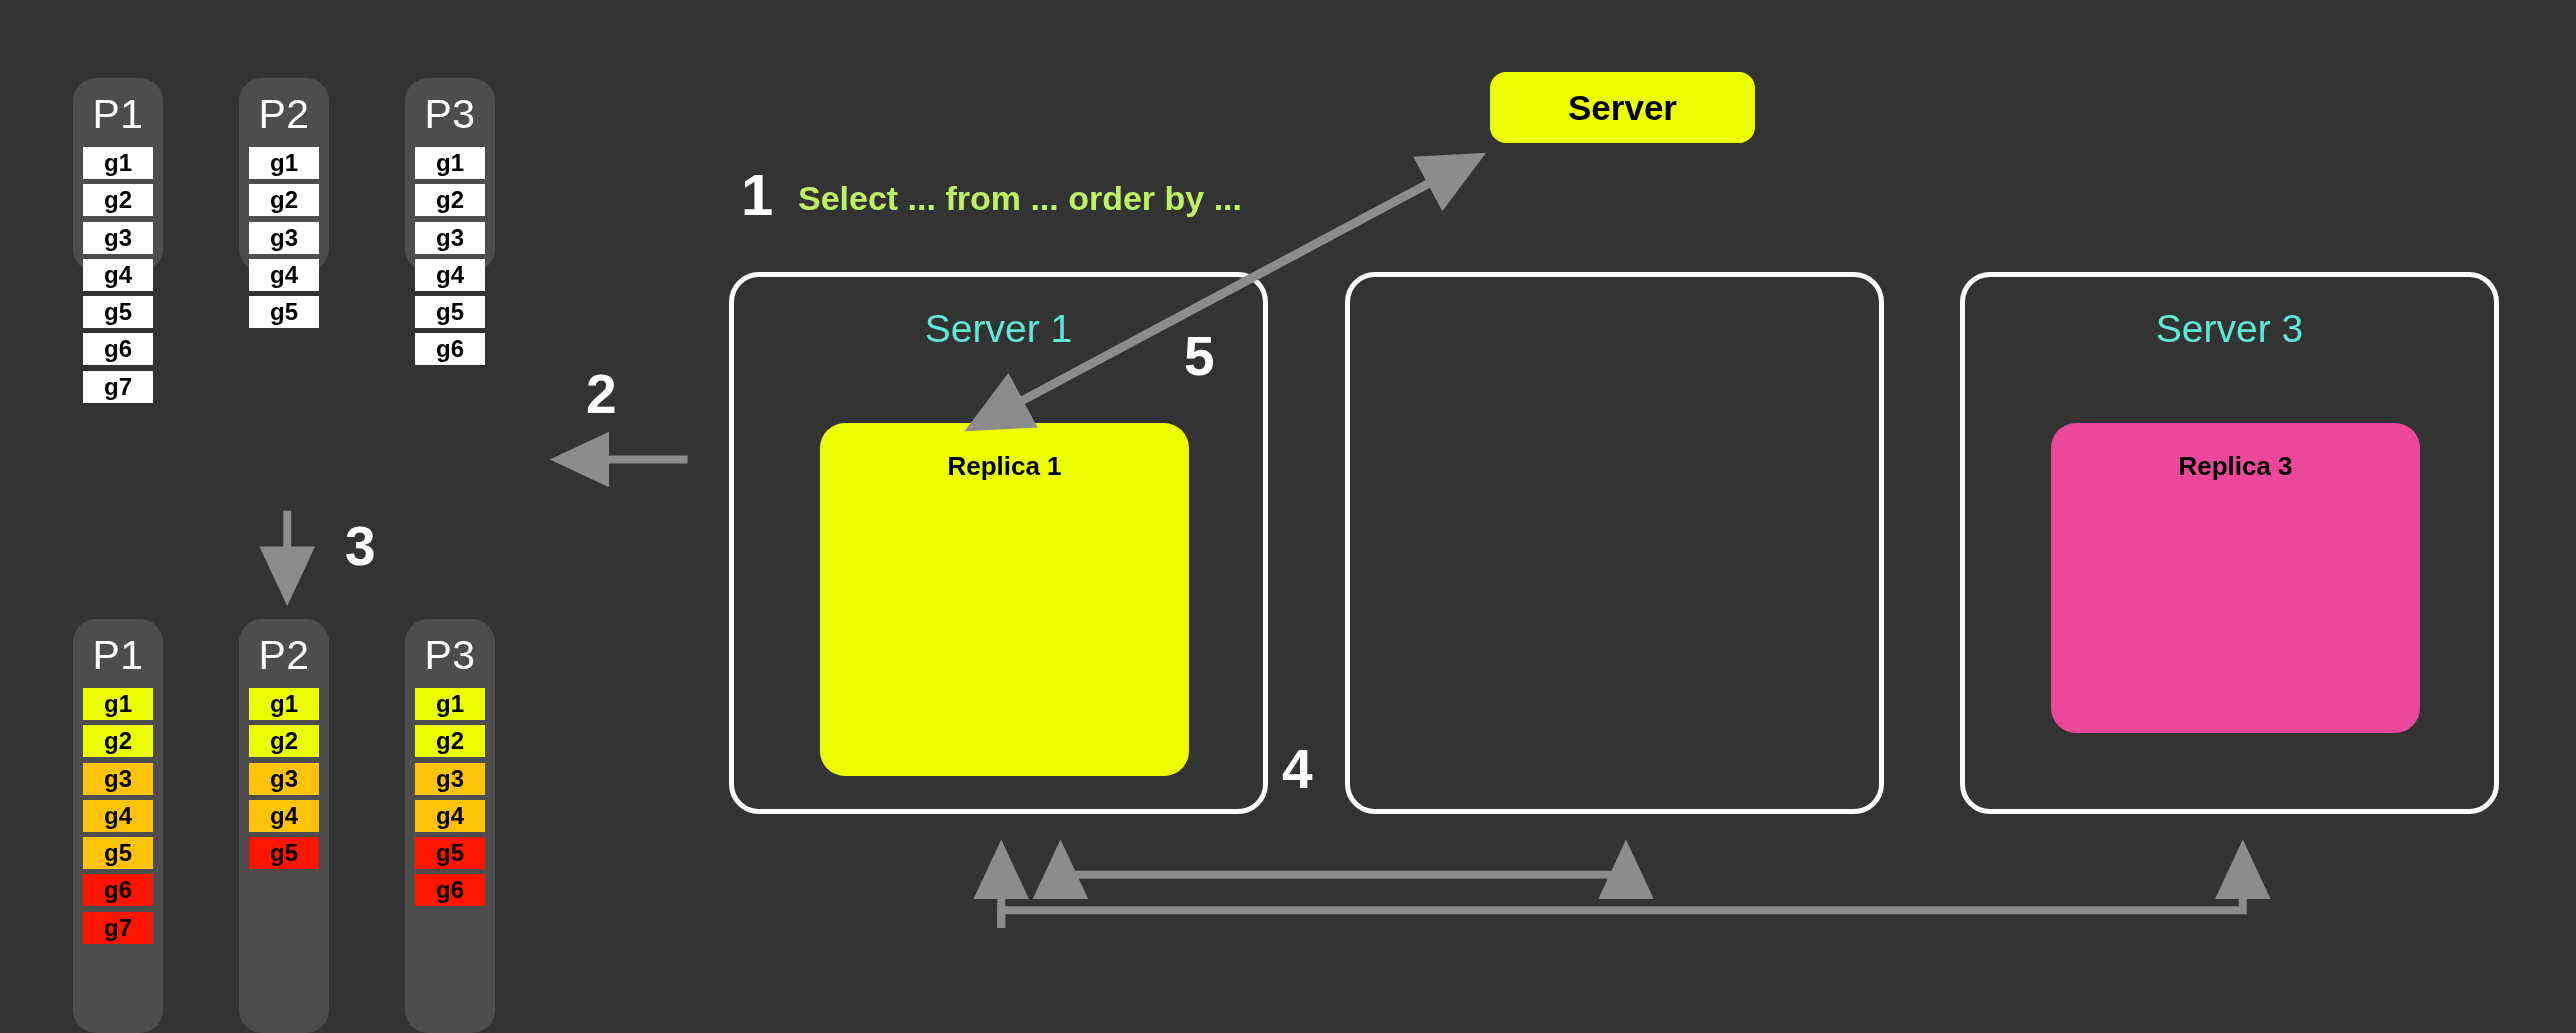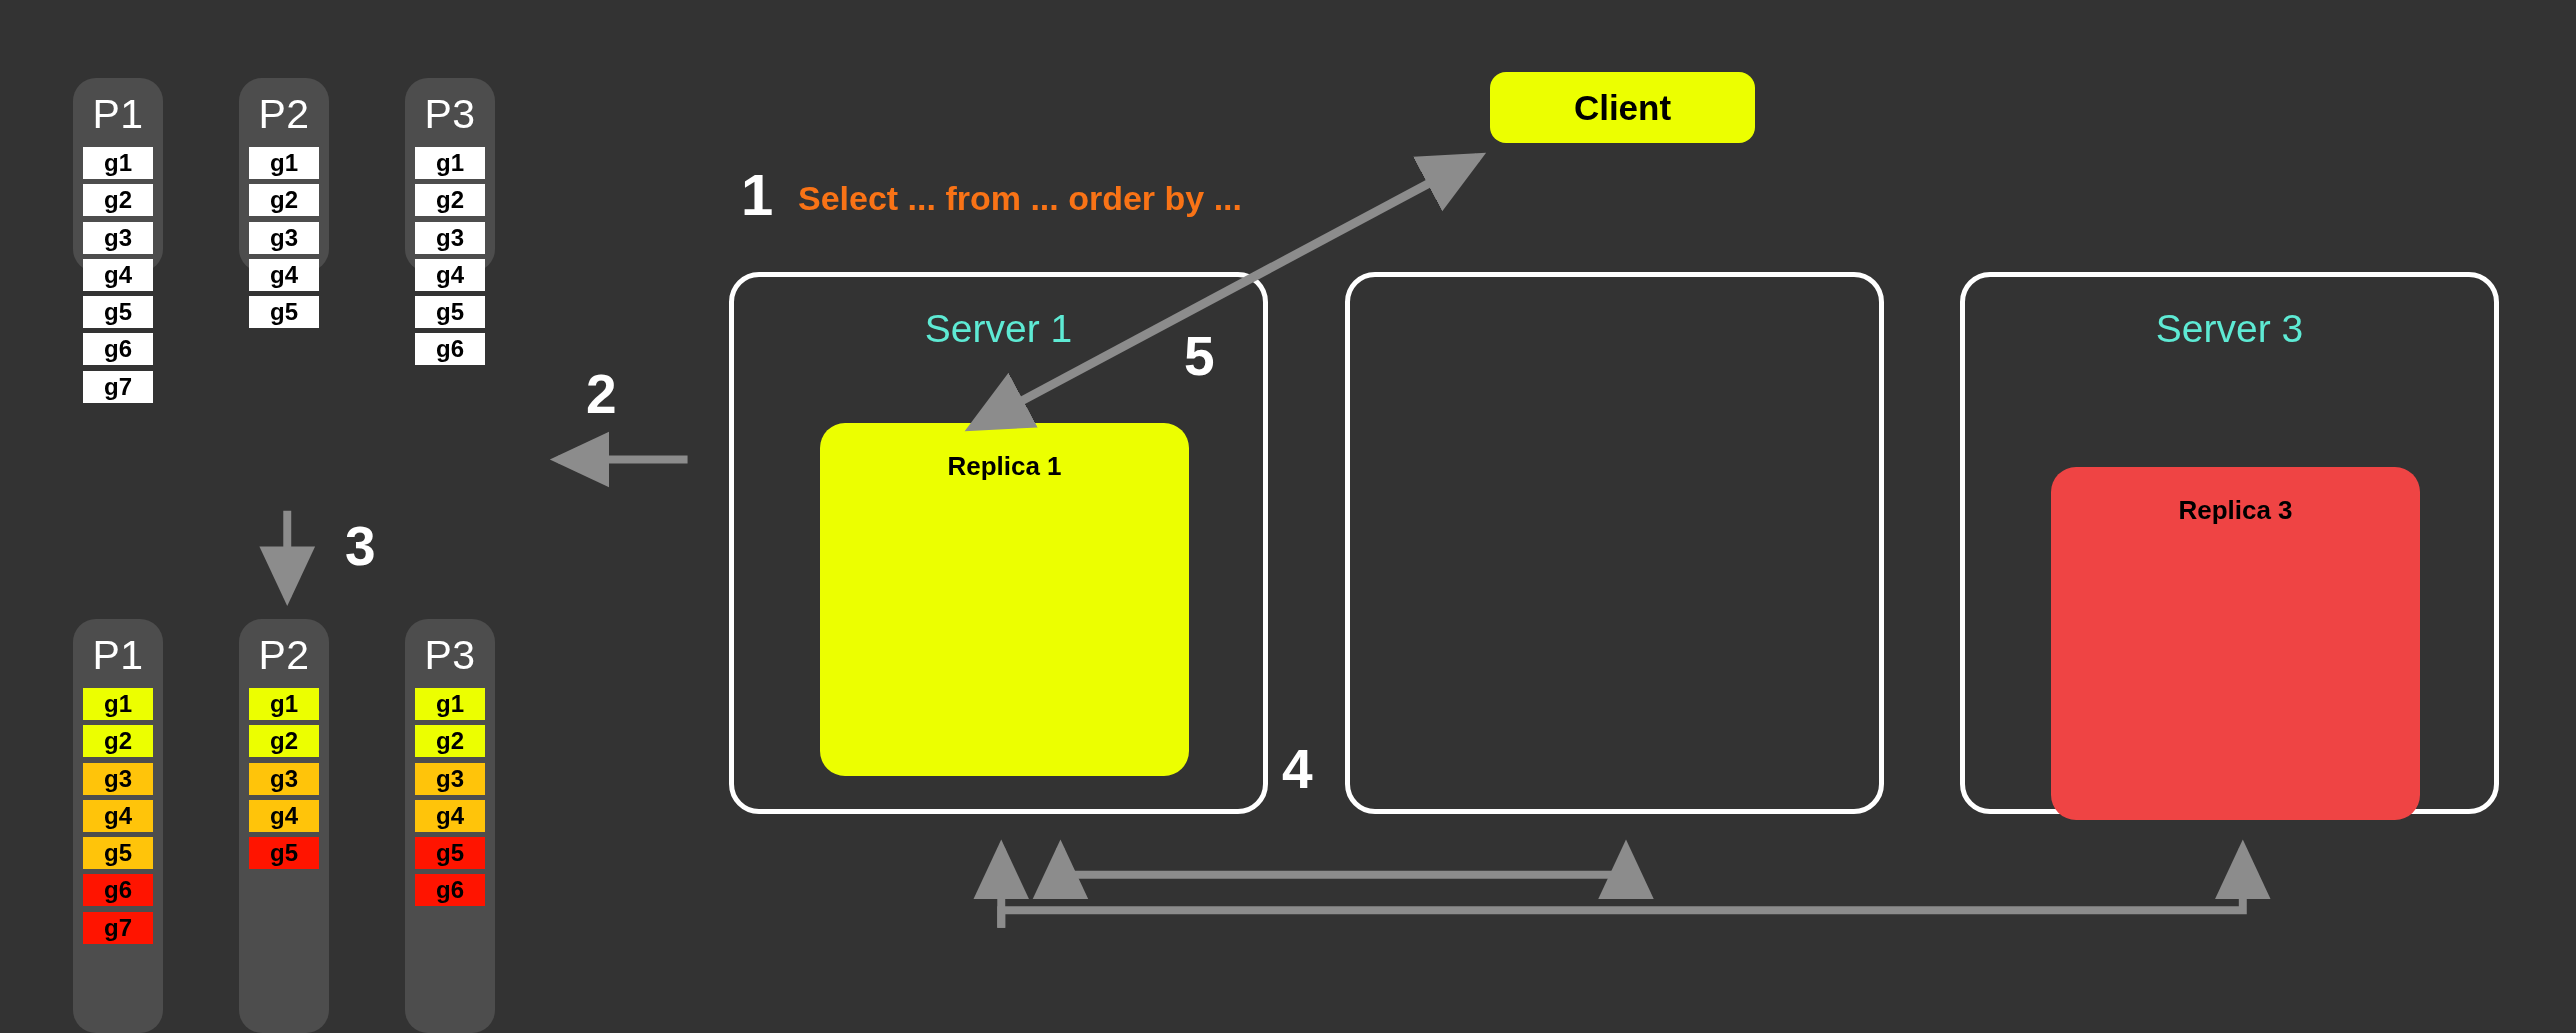--- a/index.html
+++ b/index.html
@@ -104,21 +104,21 @@
 
   
   .step-num {
     position: absolute;
     color: #ffffff;
     font-weight: bold;
     line-height: 1;
   }
   .query-label {
     position: absolute;
-    color: #f97316;
+    color: #bef264;
     font-size: 34px;
     font-weight: bold;
     line-height: 1;
     white-space: nowrap;
   }
 
   svg.overlay {
     position: absolute;
     left: 0;
     top: 0;
@@ -198,21 +198,21 @@
       <div class="pcell" style="background:#ecff00;">g1</div>
       <div class="pcell" style="background:#ecff00;">g2</div>
       <div class="pcell" style="background:#ffc40a;">g3</div>
       <div class="pcell" style="background:#ffc40a;">g4</div>
       <div class="pcell" style="background:#ff1400;">g5</div>
       <div class="pcell" style="background:#ff1400;">g6</div>
     </div>
   </div>
 
   <div class="client-box" style="left:1490px; top:72px; width:265px; height:71px; background:#ecff00;">
-    <span>Client</span>
+    <span>Server</span>
   </div>
 
   <div class="step-num" style="left:741px; top:166px; font-size:58px;">1</div>
   <div class="query-label" style="left:798px; top:181px;">Select ... from ... order by ...</div>
 
   <div class="step-num" style="left:586px; top:367px; font-size:55px;">2</div>
   <div class="step-num" style="left:345px; top:519px; font-size:55px;">3</div>
   <div class="step-num" style="left:1282px; top:742px; font-size:55px;">4</div>
   <div class="step-num" style="left:1184px; top:329px; font-size:55px;">5</div>
 
@@ -221,21 +221,21 @@
     <div class="replica" style="left:86px; top:146px; width:369px; height:353px; background:#ecff00;">
       <span>Replica 1</span>
     </div>
   </div>
 
   <div class="server" style="left:1345px; top:272px; width:539px; height:542px;">
   </div>
 
   <div class="server" style="left:1960px; top:272px; width:539px; height:542px;">
     <div class="server-title">Server 3</div>
-    <div class="replica" style="left:86px; top:146px; width:369px; height:353px; background:#ef4444;margin-top:44px;">
+    <div class="replica" style="left:86px; top:146px; width:369px; height:310px; background:#ec4899;">
       <span>Replica 3</span>
     </div>
   </div>
 
   <svg class="overlay" viewBox="0 0 2915 1169" xmlns="http://www.w3.org/2000/svg">
     <defs>
       <marker id="ah" markerWidth="8" markerHeight="8" refX="6.4" refY="4" orient="auto" markerUnits="strokeWidth">
         <path d="M0,0.5 L7.5,4 L0,7.5 z" fill="#8c8c8c"></path>
       </marker>
       <marker id="ah-start" markerWidth="8" markerHeight="8" refX="1.1" refY="4" orient="auto-start-reverse" markerUnits="strokeWidth">

